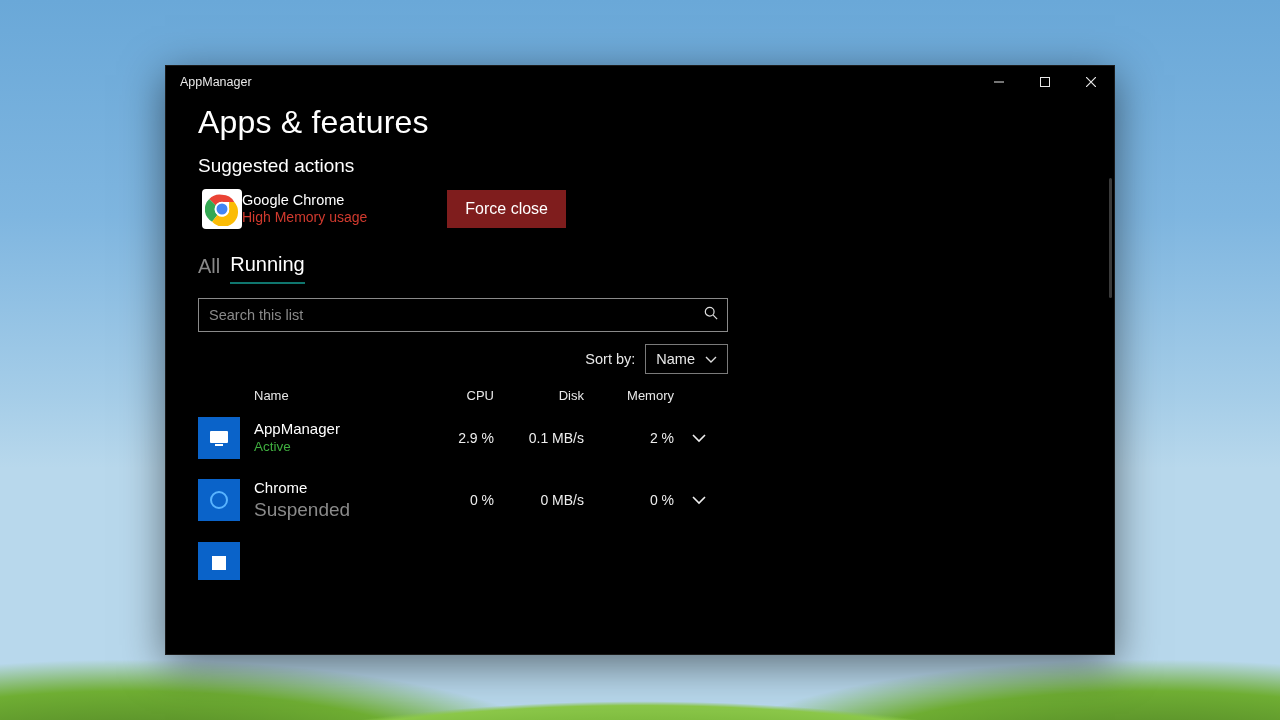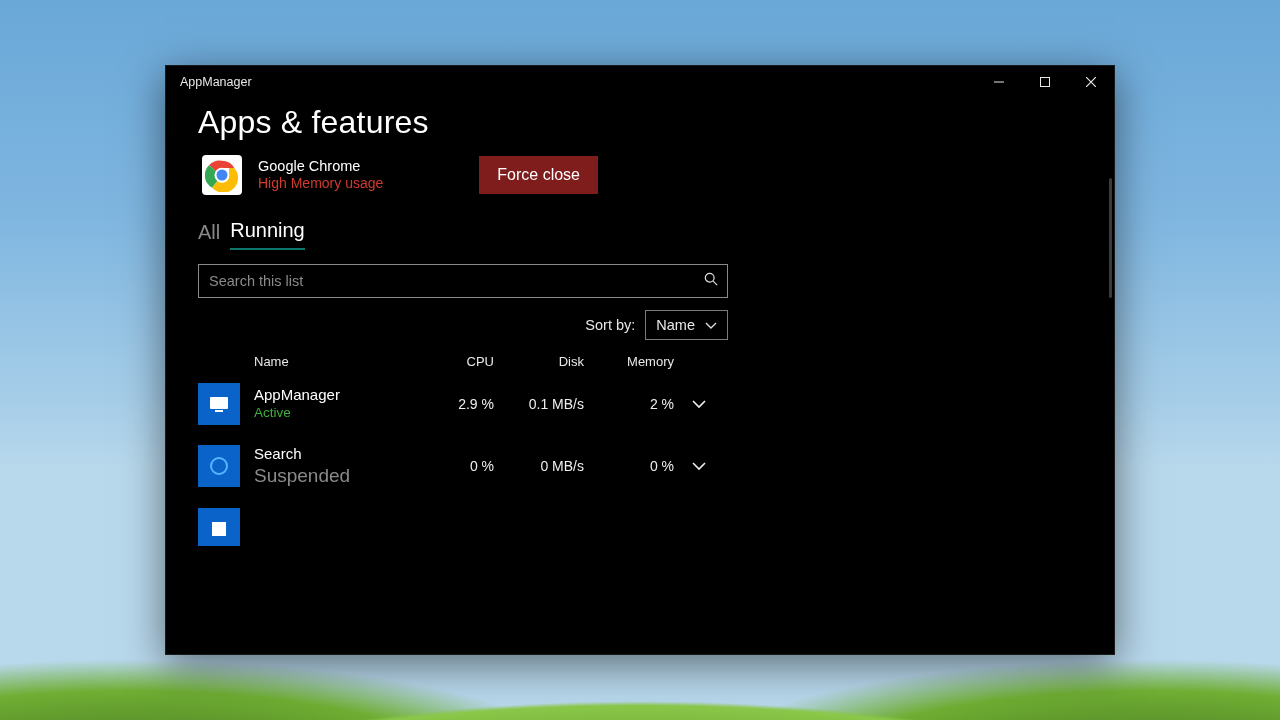--- a/index.html
+++ b/index.html
@@ -22,21 +22,21 @@
   .titlebar{height:32px;display:flex;align-items:center;justify-content:space-between;padding:0 0 0 14px;}
   .titlebar .title{font-size:12.5px;color:#e8e8e8;}
   .win-controls{display:flex;height:100%;}
   .win-btn{width:46px;display:flex;align-items:center;justify-content:center;color:#e8e8e8;}
   .win-btn svg{display:block;}
   
   .content{position:absolute;left:0;right:0;top:32px;bottom:0;padding:6px 32px 12px 32px;overflow:hidden;}
   h1.page-title{font-weight:300;font-size:32px;margin:0 0 14px 0;letter-spacing:.2px;}
   h2.section-title{font-weight:400;font-size:19px;margin:0 0 12px 0;}
   
-  .suggested{display:flex;align-items:center;gap:16px;margin:6px 0 24px 4px;}
+  .suggested{display:flex;align-items:center;margin:6px 0 24px 4px;}
   .chrome-icon{width:40px;height:40px;border-radius:4px;background:#fff;display:flex;align-items:center;justify-content:center;}
   .chrome-icon svg{display:block;}
   .sugg-text{display:flex;flex-direction:column;line-height:1.25;}
   .sugg-name{font-size:14.5px;color:#fff;}
   .sugg-warn{font-size:14px;color:#d13a2e;}
   .force-btn{margin-left:80px;background:#7f1d1d;border:none;color:#fff;font-size:16px;padding:10px 18px;font-family:inherit;cursor:pointer;}
   
   .tabs{display:flex;gap:10px;align-items:flex-end;margin:6px 0 14px 0;}
   .tab{font-size:20px;color:#888;padding-bottom:6px;cursor:pointer;}
   .tab.active{color:#ffffff;border-bottom:2px solid #0f766e;}
@@ -92,20 +92,21 @@
         <div class="win-btn">
           <svg width="10" height="10" viewBox="0 0 10 10">
               <path d="M0 0 L10 10 M10 0 L0 10" stroke="#e8e8e8" stroke-width="1.2"></path>
             </svg>
         </div>
       </div>
     </div>
 
     <div class="content">
       <h1 class="page-title">Apps &amp; features</h1>
+      <h2 class="section-title">Suggested actions</h2>
 
       <div class="suggested">
         <div class="chrome-icon">
           <svg width="34" height="34" viewBox="0 0 48 48">
             <circle cx="24" cy="24" r="22" fill="#fff"></circle>
             <path d="M24 4 A20 20 0 0 1 41.3 14 L24 14 A10 10 0 0 0 15.3 19 L6 10 A20 20 0 0 1 24 4Z" fill="#ea4335"></path>
             <path d="M6 10 L15.3 19 A10 10 0 0 0 17.5 32.5 L10 42 A20 20 0 0 1 6 10Z" fill="#34a853"></path>
             <path d="M41.3 14 A20 20 0 0 1 10 42 L17.5 32.5 A10 10 0 0 0 34 24 L34 14Z" fill="#fbbc05"></path>
             <circle cx="24" cy="24" r="9" fill="#4285f4"></circle>
             <circle cx="24" cy="24" r="9" fill="none" stroke="#fff" stroke-width="2.5"></circle>
@@ -173,21 +174,21 @@
         </span>
       </div>
 
       <div class="row">
         <div class="tile">
           <svg width="22" height="22" viewBox="0 0 22 22">
               <circle cx="11" cy="11" r="8" fill="none" stroke="#59b4ff" stroke-width="2"></circle>
             </svg>
         </div>
         <div class="names">
-          <span class="app-name">Search</span>
+          <span class="app-name">Chrome</span>
           <span class="status-suspended">Suspended</span>
         </div>
         <span class="val">0 %</span>
         <span class="val">0 MB/s</span>
         <span class="val">0 %</span>
         <span class="chev">
           <svg width="14" height="9" viewBox="0 0 14 9">
               <path d="M1 1 L7 7 L13 1" fill="none" stroke="#eee" stroke-width="1.6"></path>
             </svg>
         </span>

